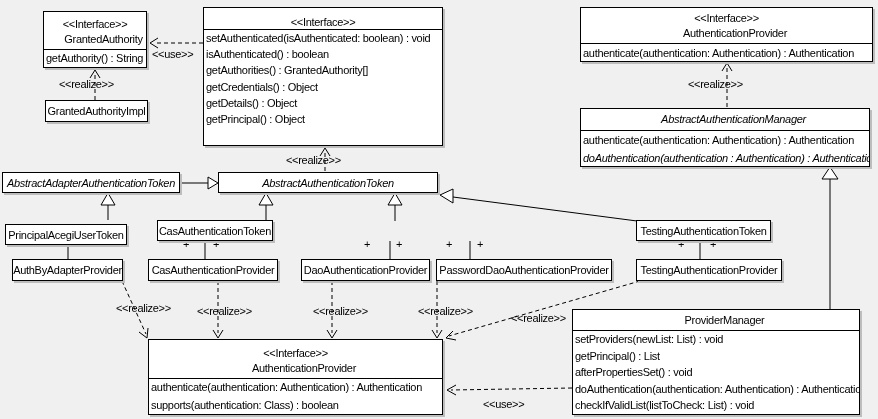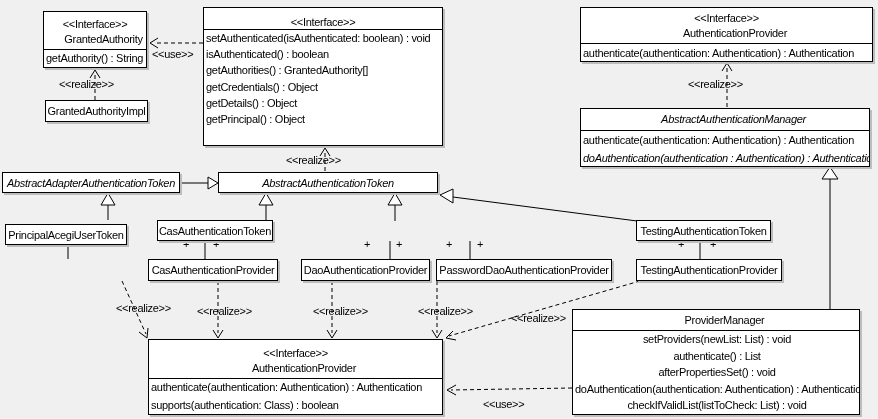--- a/index.html
+++ b/index.html
@@ -25,21 +25,21 @@
   
   .b-ga   .stereo { padding-top:2px; }
   .b-auth .stereo { padding-top:4px; }
   .b-auth .m { height:16.2px; line-height:16.2px; }
   .b-am   .m { height:18px; line-height:18px; }
   .b-aam  .cname { height:21px; line-height:21px; }
   .b-aam  .m { height:18px; line-height:18px; }
   .b-ap   .stereo { padding-top:3px; }
   .b-ap   .m { height:17.5px; line-height:17.5px; }
   .b-pm   .cname { height:20px; line-height:20px; }
-  .b-pm   .m { height:16.6px; line-height:16.6px;text-align:center; }
+  .b-pm   .m { height:16.6px; line-height:16.6px; }
 </style>
 </head>
 <body>
 
 <div id="canvas">
 
   <svg id="wires" width="878" height="419">
     <g stroke="#000" stroke-width="1" fill="none">
       <path d="M68 241 V259"></path>
       <path d="M205 241 V259"></path>
@@ -169,20 +169,23 @@
 
   <div class="box" style="left:157px;top:220px;width:116px;height:21px">
     <div class="single">CasAuthenticationToken</div>
   </div>
 
 
   <div class="box" style="left:636px;top:220px;width:135px;height:21px">
     <div class="single">TestingAuthenticationToken</div>
   </div>
 
+  <div class="box" style="left:12px;top:259px;width:111px;height:22px">
+    <div class="single">AuthByAdapterProvider</div>
+  </div>
 
   <div class="box" style="left:301px;top:259px;width:129px;height:22px">
     <div class="single">DaoAuthenticationProvider</div>
   </div>
 
   <div class="box" style="left:148px;top:259px;width:130px;height:22px">
     <div class="single">CasAuthenticationProvider</div>
   </div>
 
   <div class="box" style="left:436px;top:259px;width:176px;height:22px">
@@ -202,19 +205,19 @@
     <div class="m">authenticate(authentication: Authentication) : Authentication</div>
     <div class="m">supports(authentication: Class) : boolean</div>
   </div>
 
   <div class="box b-pm" style="left:572px;top:309px;width:288px;height:106px">
     <div class="hdr">
       <div class="cname">ProviderManager</div>
     </div>
     <div class="sep"></div>
     <div class="m">setProviders(newList: List) : void</div>
-    <div class="m">authenticate() : List</div>
+    <div class="m">getPrincipal() : List</div>
     <div class="m">afterPropertiesSet() : void</div>
     <div class="m">doAuthentication(authentication: Authentication) : Authentication</div>
     <div class="m">checkIfValidList(listToCheck: List) : void</div>
   </div>
 
 </div>
 
 </body></html>

